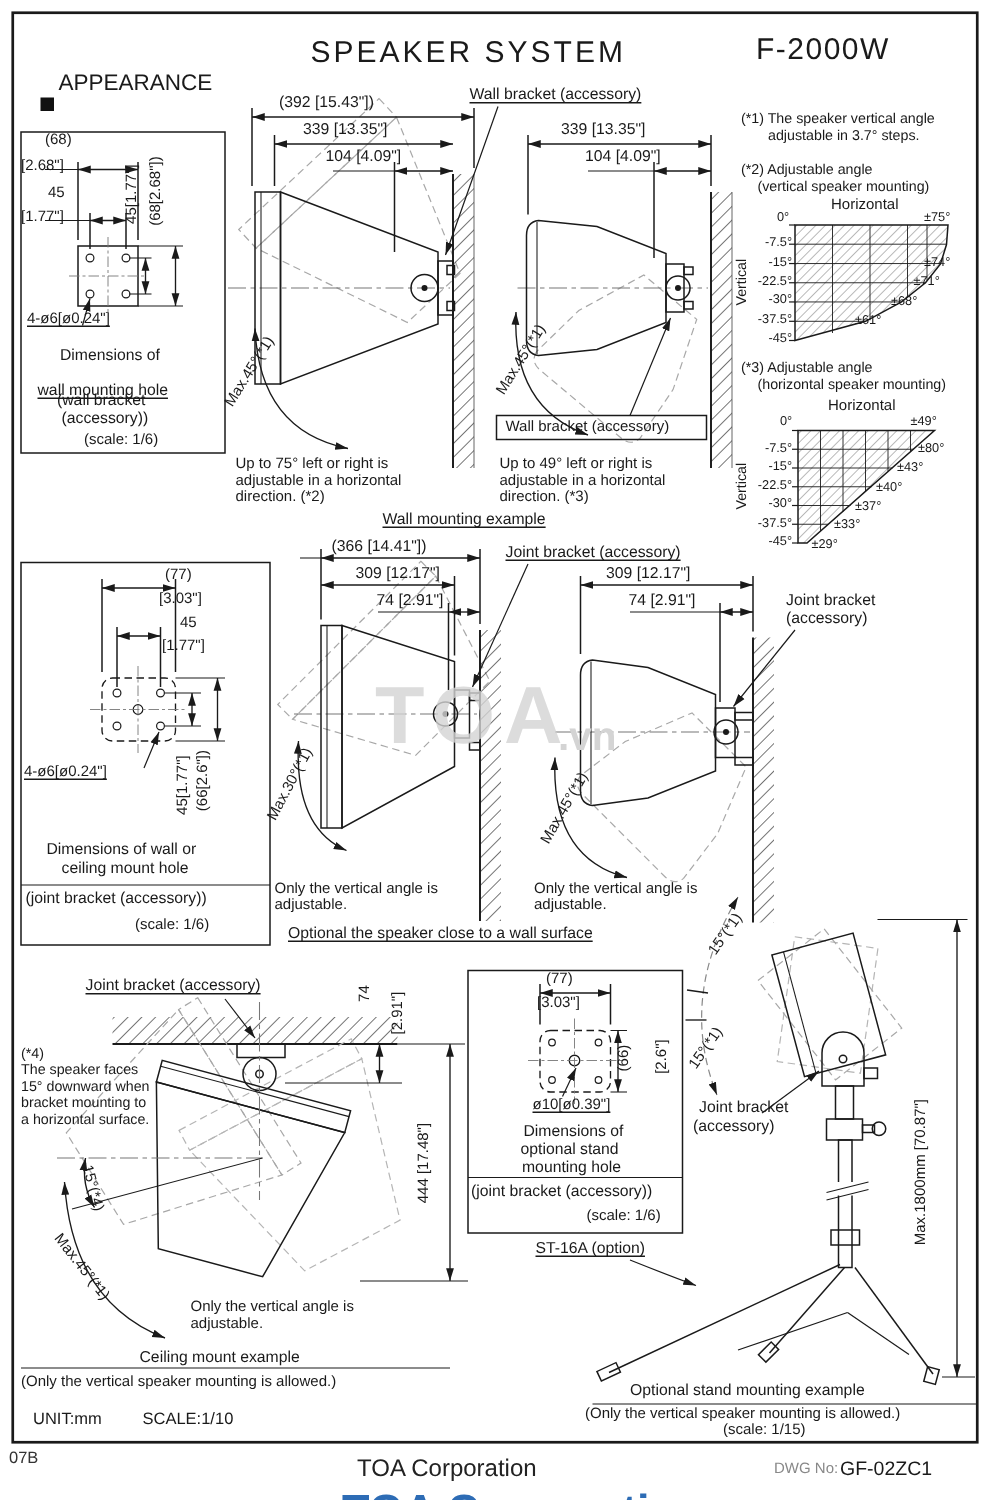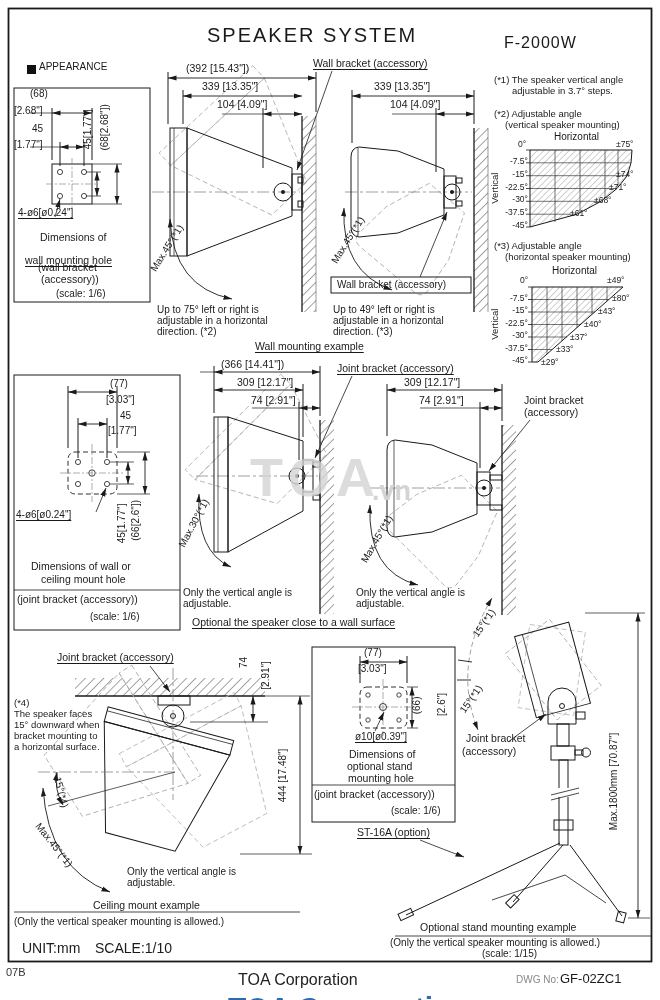--- a/index.html
+++ b/index.html
@@ -1,20 +1,20 @@
 <!DOCTYPE html>
 <html><head>
 <meta charset="utf-8">
 <style>
   html,body{margin:0;padding:0}
   body{width:660px;height:1000px;position:relative;background:#fff;overflow:hidden;
        font-family:"Liberation Sans",sans-serif;color:#1a1a1a}
   svg{position:absolute;left:0;top:0}
   .l{position:absolute;font:10px/1.08 "Liberation Sans",sans-serif;color:#1a1a1a;white-space:nowrap}
-  .s9{font-size:8.5px}.s95{font-size:9.5px}.s11{font-size:10.5px}.s12{font-size:14px}
+  .s9{font-size:8.5px}.s95{font-size:9.5px}.s11{font-size:10.5px}.s12{font-size:11px}
   .u{text-decoration:underline;text-underline-offset:2px}
   .mono{font-family:Liberation Sans, sans-serif}
   .wm{color:#d4d4d4;font-weight:bold;letter-spacing:6px}
 </style>
 </head>
 <body>
 
 <svg width="660" height="1000" viewBox="0 0 660 1000">
   <defs>
     <marker id="ar" markerWidth="10" markerHeight="8" refX="8.5" refY="3" orient="auto-start-reverse" markerUnits="userSpaceOnUse">
@@ -324,23 +324,23 @@
       <path d="M508,742 L546,714" stroke-width="0.8" marker-end="url(#ar)"></path>
       <line x1="585" y1="613" x2="645" y2="613" stroke-width="0.7"></line>
       <line x1="628" y1="918" x2="650" y2="918" stroke-width="0.7"></line>
       <line x1="638" y1="613" x2="638" y2="918" marker-start="url(#ar)" marker-end="url(#ar)" stroke-width="0.9"></line>
       <line x1="395" y1="936" x2="652" y2="936" stroke-width="0.8"></line>
     </g>
   </g>
 </svg>
 
 <div class="l mono" style="left:207px;top:25px;font-size:20px;letter-spacing:2px">SPEAKER SYSTEM</div>
-<div class="l mono" style="left:504px;top:34px;font-size:16px;letter-spacing:1px">F-2000W</div>
+<div class="l mono" style="left:504px;top:23px;font-size:20px;letter-spacing:1px">F-2000W</div>
 <div style="position:absolute;left:27px;top:65px;width:9px;height:9px;background:#111"></div>
-<div class="l" style="left:39px;top:62px;font-size:10px">APPEARANCE</div>
+<div class="l" style="left:39px;top:48px;font-size:15px">APPEARANCE</div>
 
 <div class="l" style="left:30px;top:89px">(68)</div>
 <div class="l" style="left:14px;top:106px">[2.68"]</div>
 <div class="l" style="left:32px;top:124px">45</div>
 <div class="l" style="left:14px;top:140px">[1.77"]</div>
 <div class="l" style="left:69px;top:124px;transform:rotate(-90deg)">45[1.77"]</div>
 <div class="l" style="left:82px;top:122px;transform:rotate(-90deg)">(68[2.68"])</div>
 <div class="l u" style="left:18px;top:208px">4-ø6[ø0.24"]</div>
 <div class="l s11" style="left:40px;top:232px">Dimensions of</div>
 <div class="l s11 u" style="left:25px;top:255px">wall mounting hole</div>

